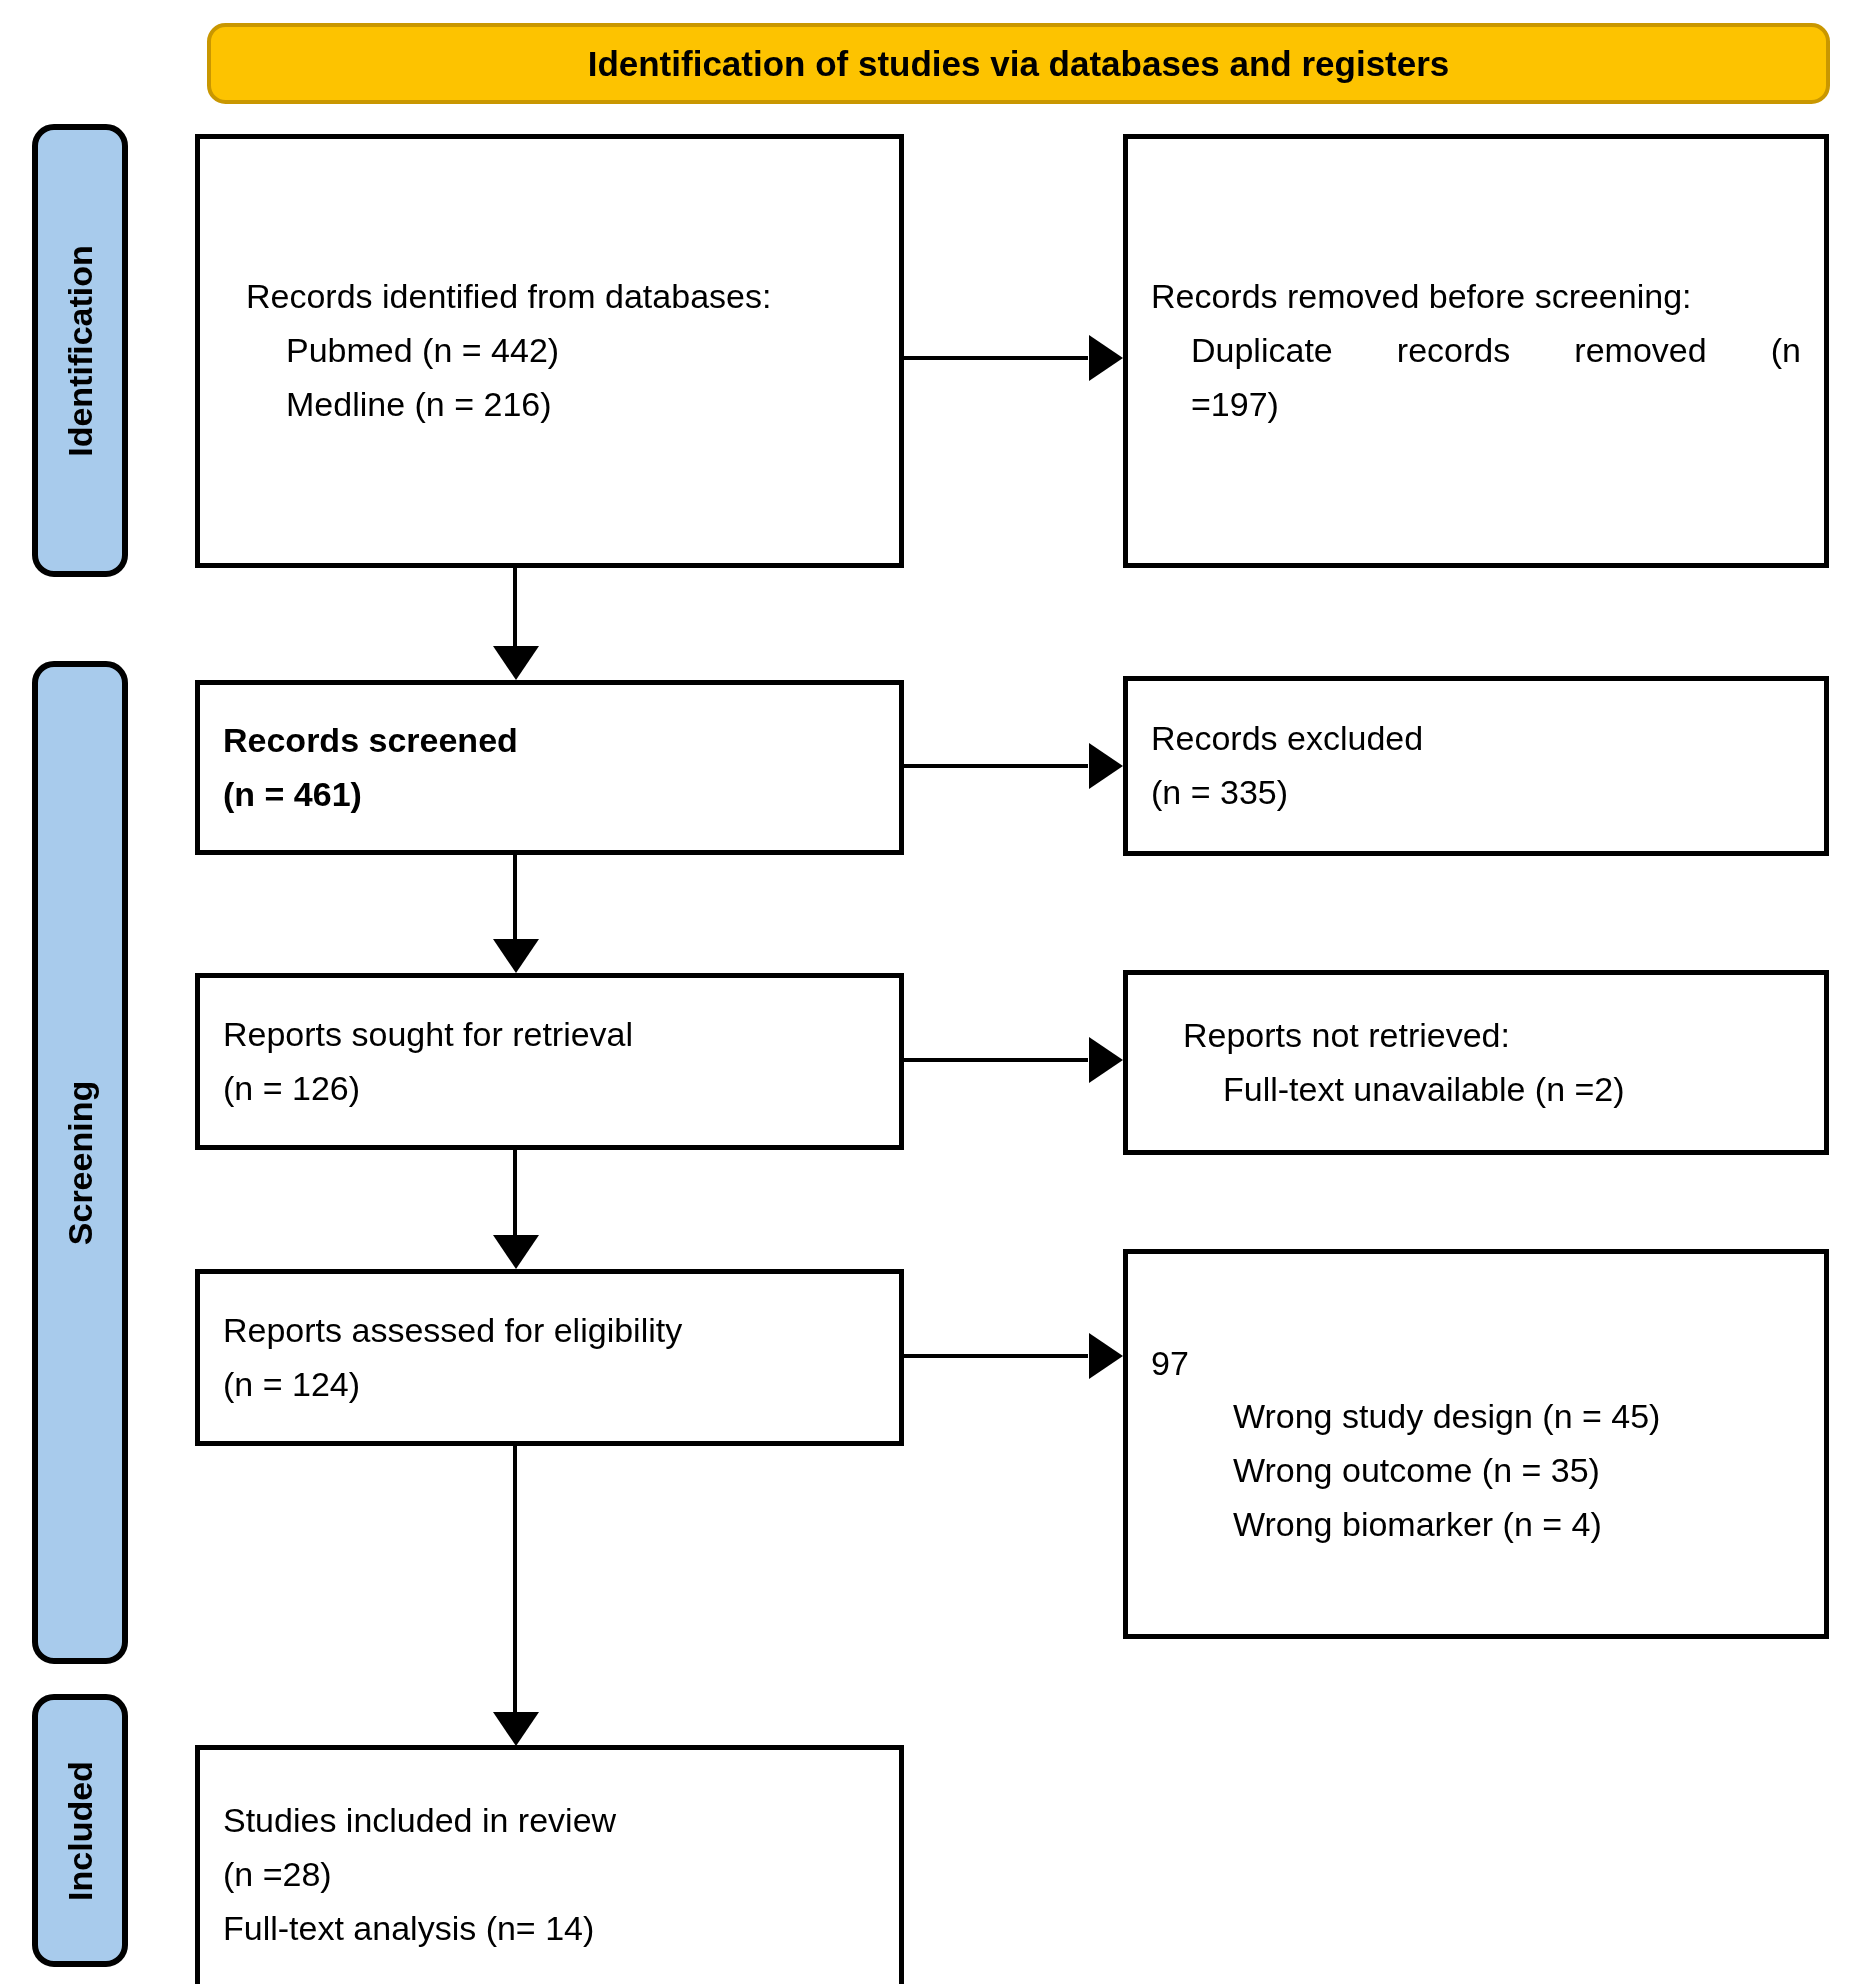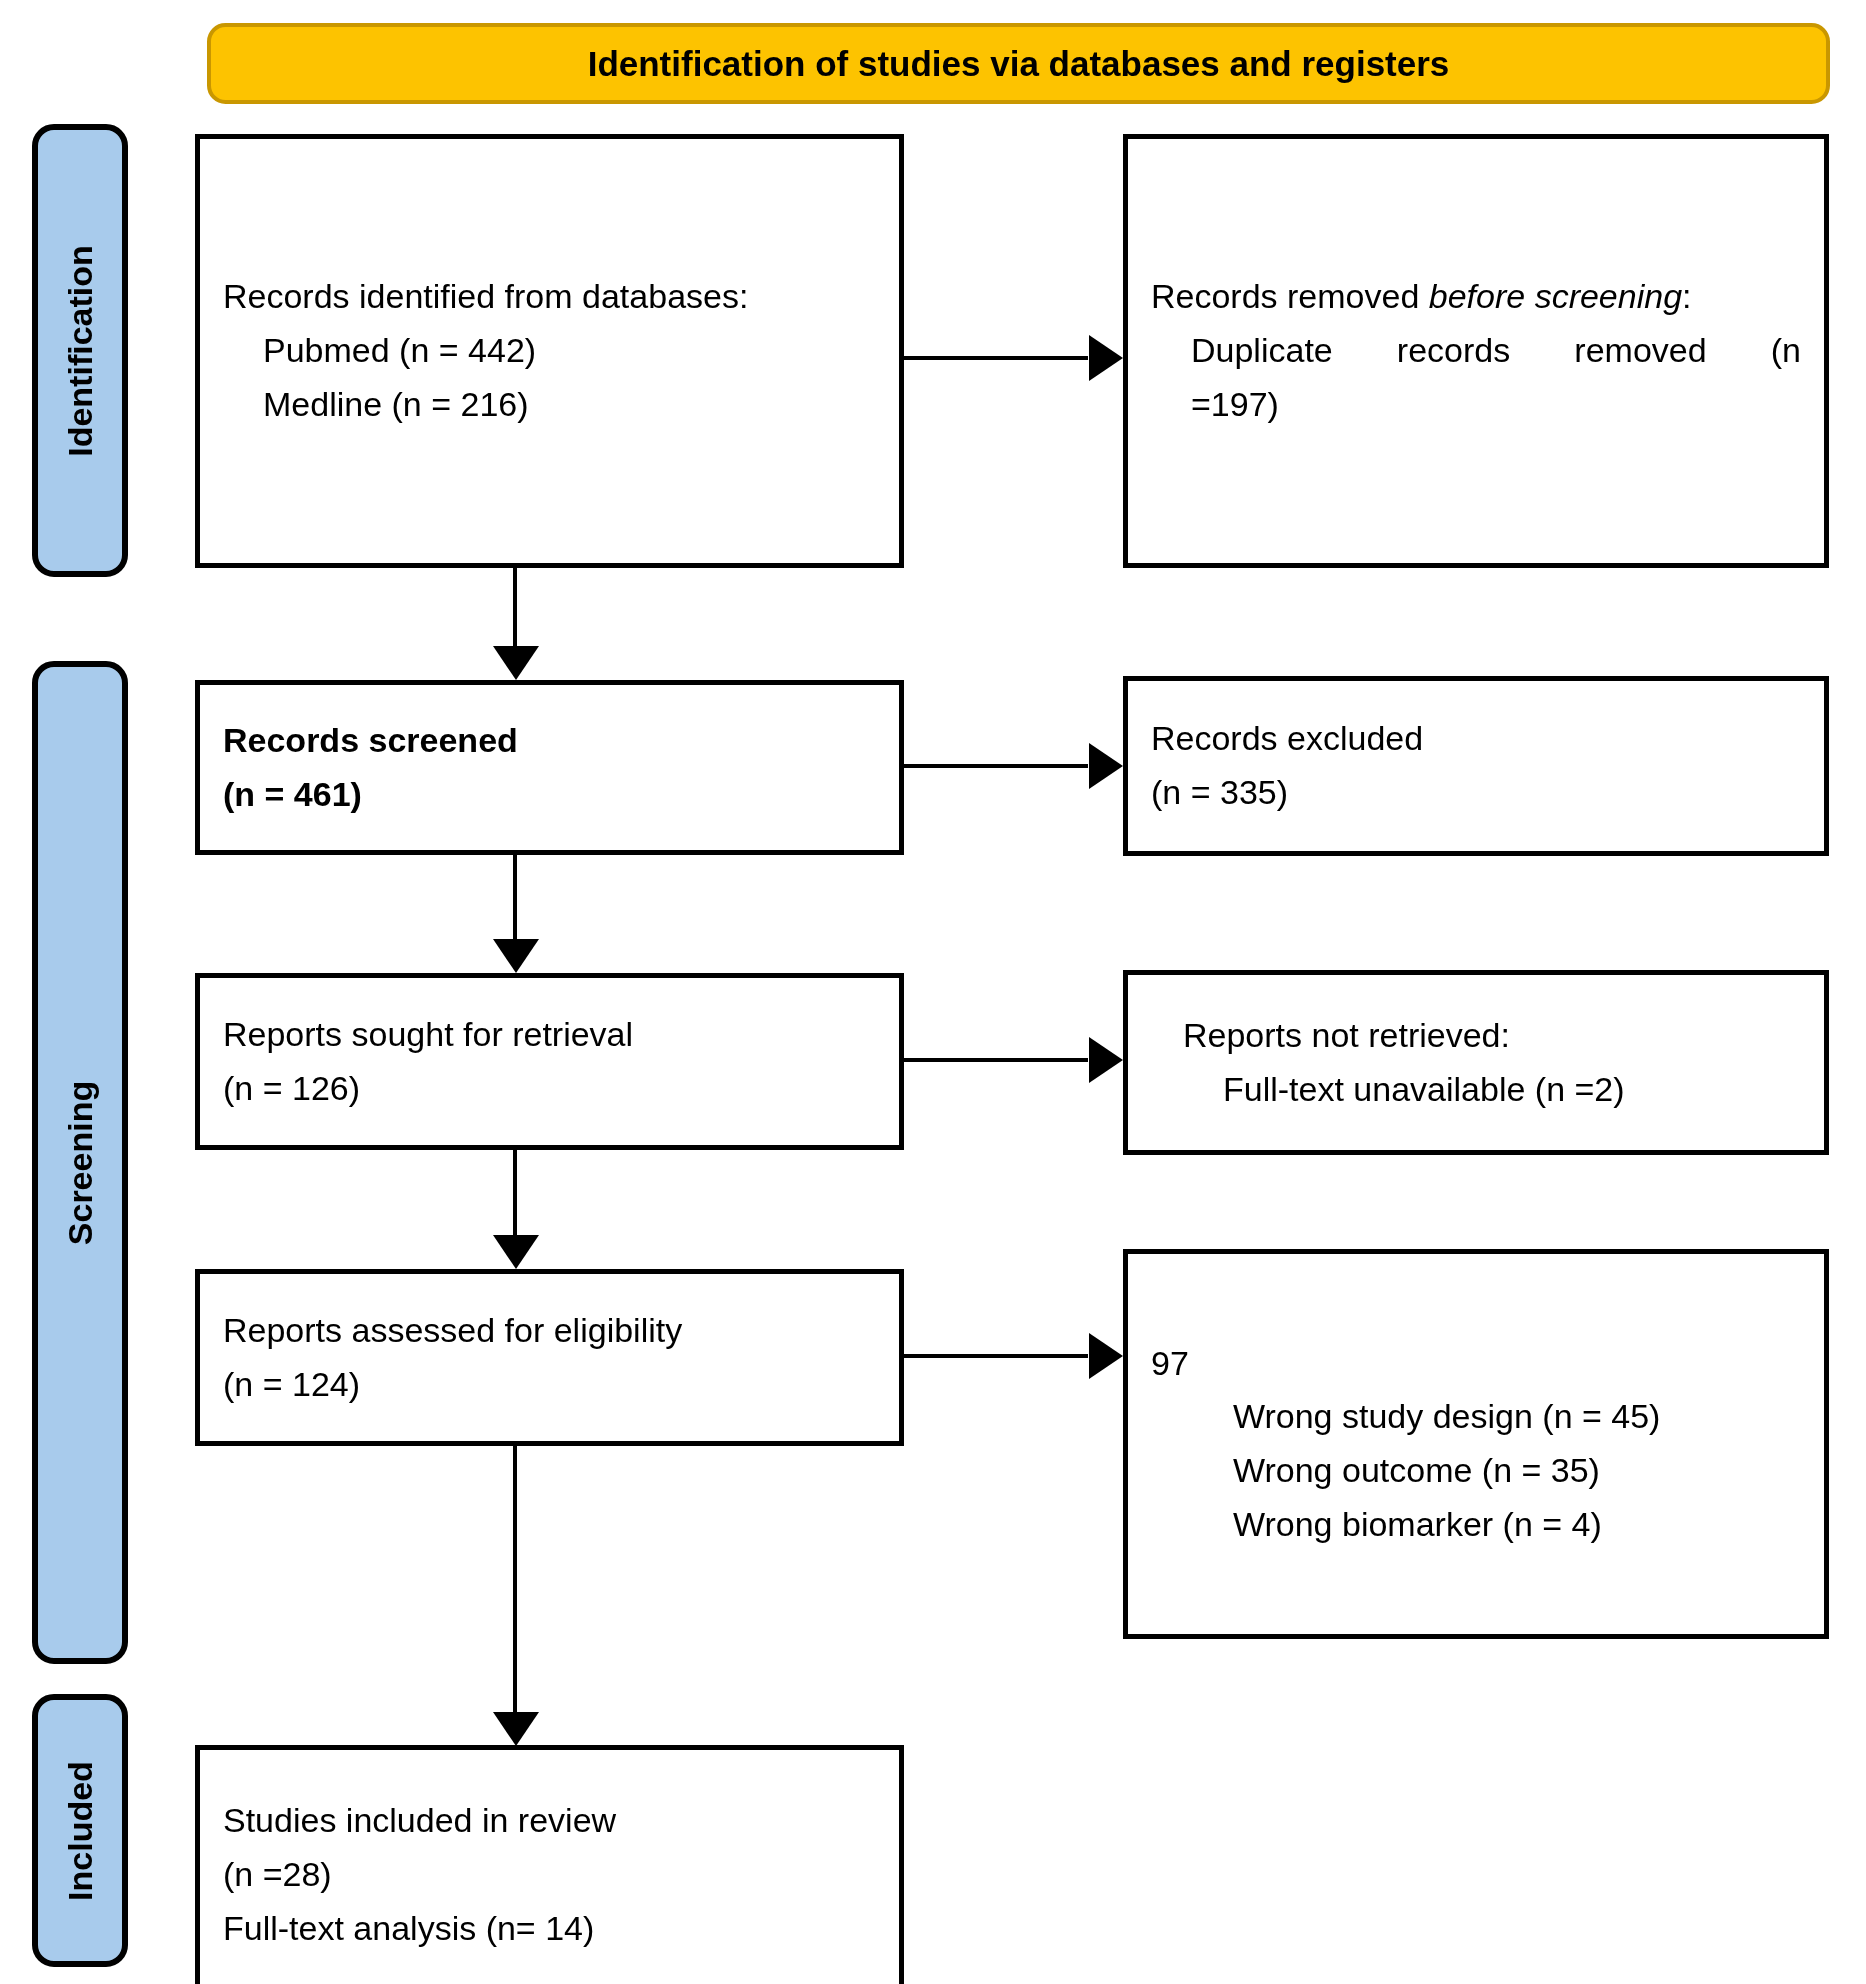--- a/index.html
+++ b/index.html
@@ -84,21 +84,21 @@
   }
   .line.wrap { white-space: normal; }
   .line.indent { padding-left: 40px; }
   .line.indent2 { padding-left: 82px; }
   .line.justify {
     text-align: justify;
     text-align-last: justify;
     white-space: normal;
     padding-left: 40px;
   }
-  .ital { font-style: italic; }
+  .ital { }
 
   
   .v-line {
     position: absolute;
     width: 4.4px;
     background: #000000;
   }
   .h-line {
     position: absolute;
     height: 4.4px;
@@ -135,21 +135,21 @@
   </div>
 
   <div class="stage" style="top:661px; height:1003px;">
     <span class="stage-label">Screening</span>
   </div>
 
   <div class="stage" style="top:1694px; height:273px;">
     <span class="stage-label">Included</span>
   </div>
 
-  <div class="box" style="left:195px; top:134px; width:709px; height:434px;">
+  <div class="box" style="left:195px; top:134px; width:709px; height:434px;padding-left:23px;">
     <div class="box-inner">
       <div class="line">Records identified from databases:</div>
       <div class="line indent">Pubmed (n = 442)</div>
       <div class="line indent">Medline (n = 216)</div>
     </div>
   </div>
 
   <div class="box" style="left:1123px; top:134px; width:706px; height:434px;">
     <div class="box-inner">
       <div class="line wrap"><span>Records removed </span><span class="ital">before screening</span><span>:</span></div>

